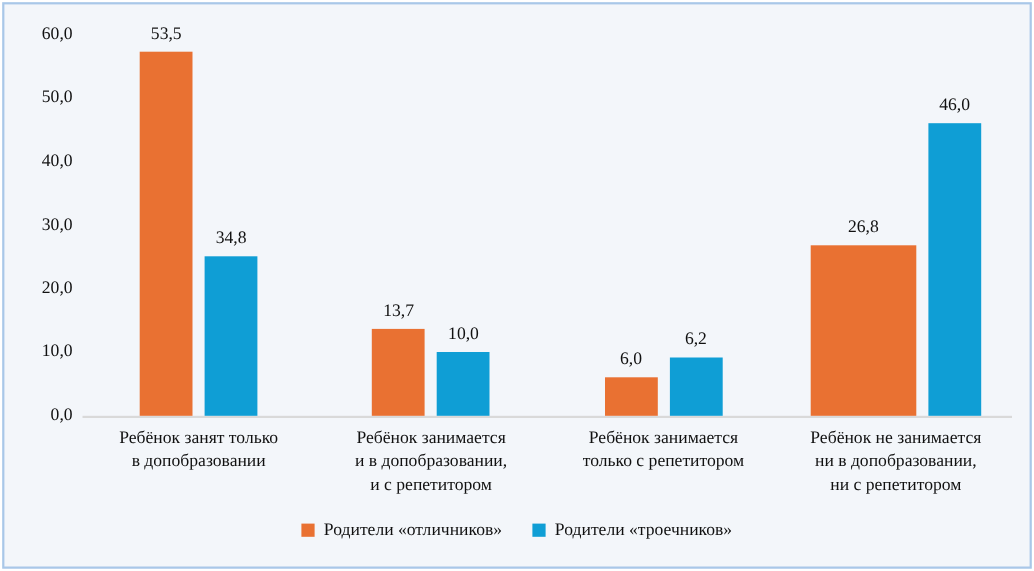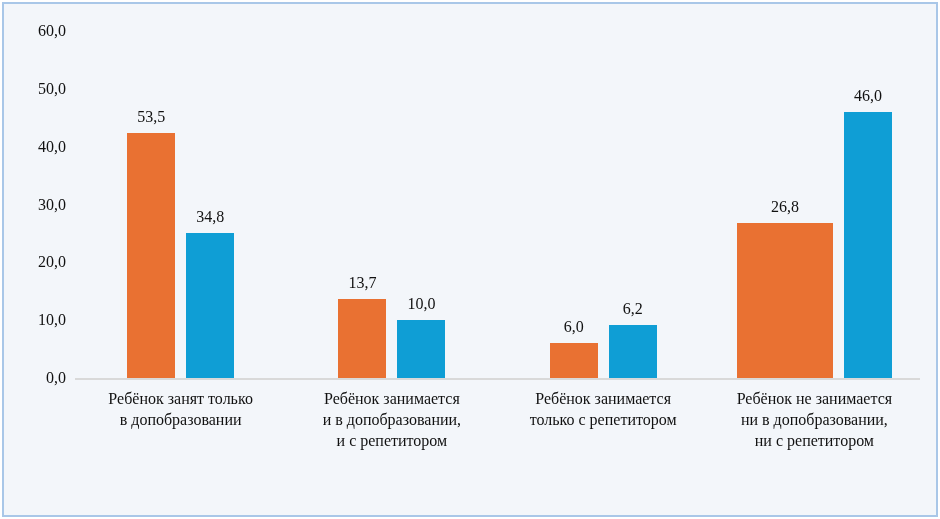--- a/index.html
+++ b/index.html
@@ -102,21 +102,21 @@
       <div class="ytick" style="top: 279.167px;">10,0</div>
       <div class="ytick" style="top: 221.333px;">20,0</div>
       <div class="ytick" style="top: 163.5px;">30,0</div>
       <div class="ytick" style="top: 105.667px;">40,0</div>
       <div class="ytick" style="top: 47.8333px;">50,0</div>
       <div class="ytick" style="top: -10px;">60,0</div>
     </div>
   <div class="plot">
     <div class="groups">
         <div class="group">
-          <div class="bar" style="height: 245px; background: rgb(233, 113, 50);">
+          <div class="bar" style="height: 331px; background: rgb(233, 113, 50);">
             <div class="val">53,5</div>
           </div>
           <div class="bar" style="height: 145px; background: rgb(15, 158, 213);">
             <div class="val">34,8</div>
           </div>
         </div>
         <div class="group">
           <div class="bar" style="height: 79.2317px; background: rgb(233, 113, 50); margin-top: 18px;">
             <div class="val">13,7</div>
           </div>
@@ -147,13 +147,23 @@
 в допобразовании</div>
       <div class="xlab">Ребёнок занимается
 и в допобразовании,
 и с репетитором</div>
       <div class="xlab">Ребёнок занимается
 только с репетитором</div>
       <div class="xlab">Ребёнок не занимается
 ни в допобразовании,
 ни с репетитором</div>
     </div>
+  <div class="legend">
+      <div class="legend-item">
+        <div class="swatch" style="background: rgb(233, 113, 50);"></div>
+        <div class="legend-label">Родители «отличников»</div>
+      </div>
+      <div class="legend-item">
+        <div class="swatch" style="background: rgb(15, 158, 213);"></div>
+        <div class="legend-label">Родители «троечников»</div>
+      </div>
+    </div>
 </div>
 
 </body></html>

